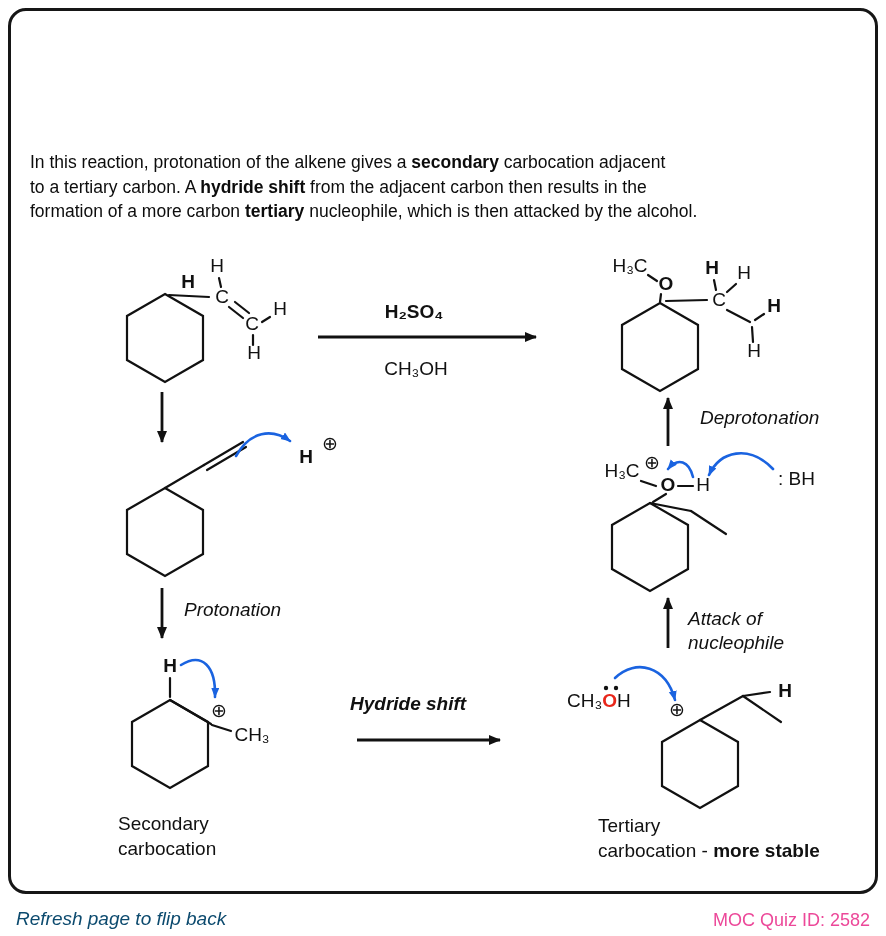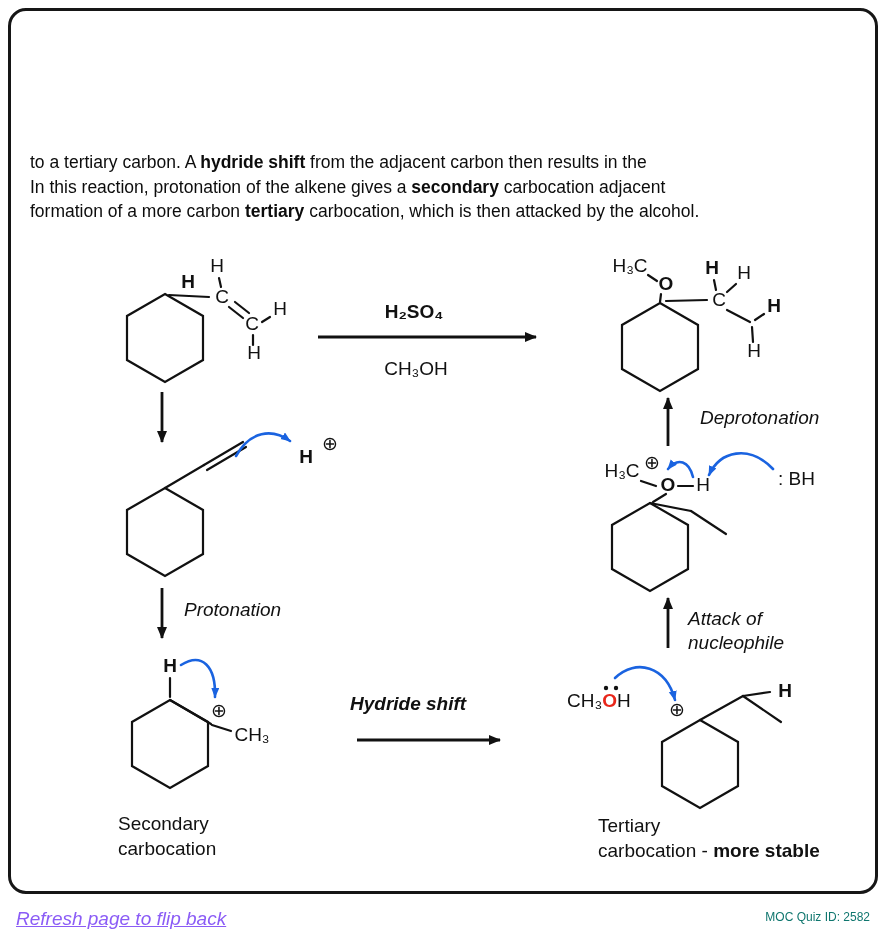--- a/index.html
+++ b/index.html
@@ -12,48 +12,48 @@
     position:absolute; left:8px; top:8px; width:870px; height:886px;
     border:3px solid #161616; border-radius:18px; background:#fff;
   }
   .intro {
     position:absolute; left:30px; top:150px; width:832px;
     font-size:17.5px; line-height:24.5px; color:#0c0c0c;
   }
   .intro b { font-weight:bold; }
   .footer-left {
     position:absolute; left:16px; top:908px;
-    font-size:19px; font-style:italic; color:#8b5cf6;text-decoration:underline;
+    font-size:19px; font-style:italic; color:#0c4a6e;
   }
   .footer-right {
     position:absolute; right:16px; top:910px;
-    font-size:12px; color:#0f766e;
+    font-size:18px; color:#ec4899;
   }
   svg.mech { position:absolute; left:0; top:0; }
   svg.mech text { font-family:"Liberation Sans", sans-serif; font-size:19px; fill:#111; }
   .gray  { fill:#a2a2a2; }
   .blue  { fill:#1a63e0; font-weight:bold; }
   .red   { fill:#e8261a; font-weight:bold; }
   .b     { font-weight:bold; }
   .it    { font-style:italic; }
   .lbl   { font-size:20px; }
   .bond  { stroke:#111; stroke-width:2.2; fill:none; stroke-linecap:round; }
   .rxn   { stroke:#111; stroke-width:2.8; fill:none; }
   .curly { stroke:#1a63e0; stroke-width:2.6; fill:none; stroke-linecap:round; }
   .plus  { font-size:17px; font-weight:normal; }
 </style>
 </head>
 <body>
 
 <div class="card"></div>
 
 <div class="intro">
+  <div><span>In this reaction, protonation of the alkene gives a </span><b>secondary</b><span> carbocation adjacent</span></div>
   <div><span>to a tertiary carbon. A </span><b>hydride shift</b><span> from the adjacent carbon then results in the</span></div>
-  <div><span>In this reaction, protonation of the alkene gives a </span><b>secondary</b><span> carbocation adjacent</span></div>
-  <div><span>formation of a more carbon </span><b>tertiary</b><span> carbocation, which is then attacked by the alcohol.</span></div>
+  <div><span>formation of a more carbon </span><b>tertiary</b><span> nucleophile, which is then attacked by the alcohol.</span></div>
 </div>
 
 <svg class="mech" width="886" height="936" viewBox="0 0 886 936">
   <defs>
     <marker id="ah" markerUnits="userSpaceOnUse" markerWidth="14" markerHeight="12" refX="11" refY="5" orient="auto">
         <path d="M0,0 L12,5 L0,10 Z" fill="#111"></path>
       </marker>
     <marker id="ahb" markerUnits="userSpaceOnUse" markerWidth="12" markerHeight="10" refX="9" refY="4" orient="auto">
         <path d="M0,0 L10,4 L0,8 Z" fill="#1a63e0"></path>
       </marker>

